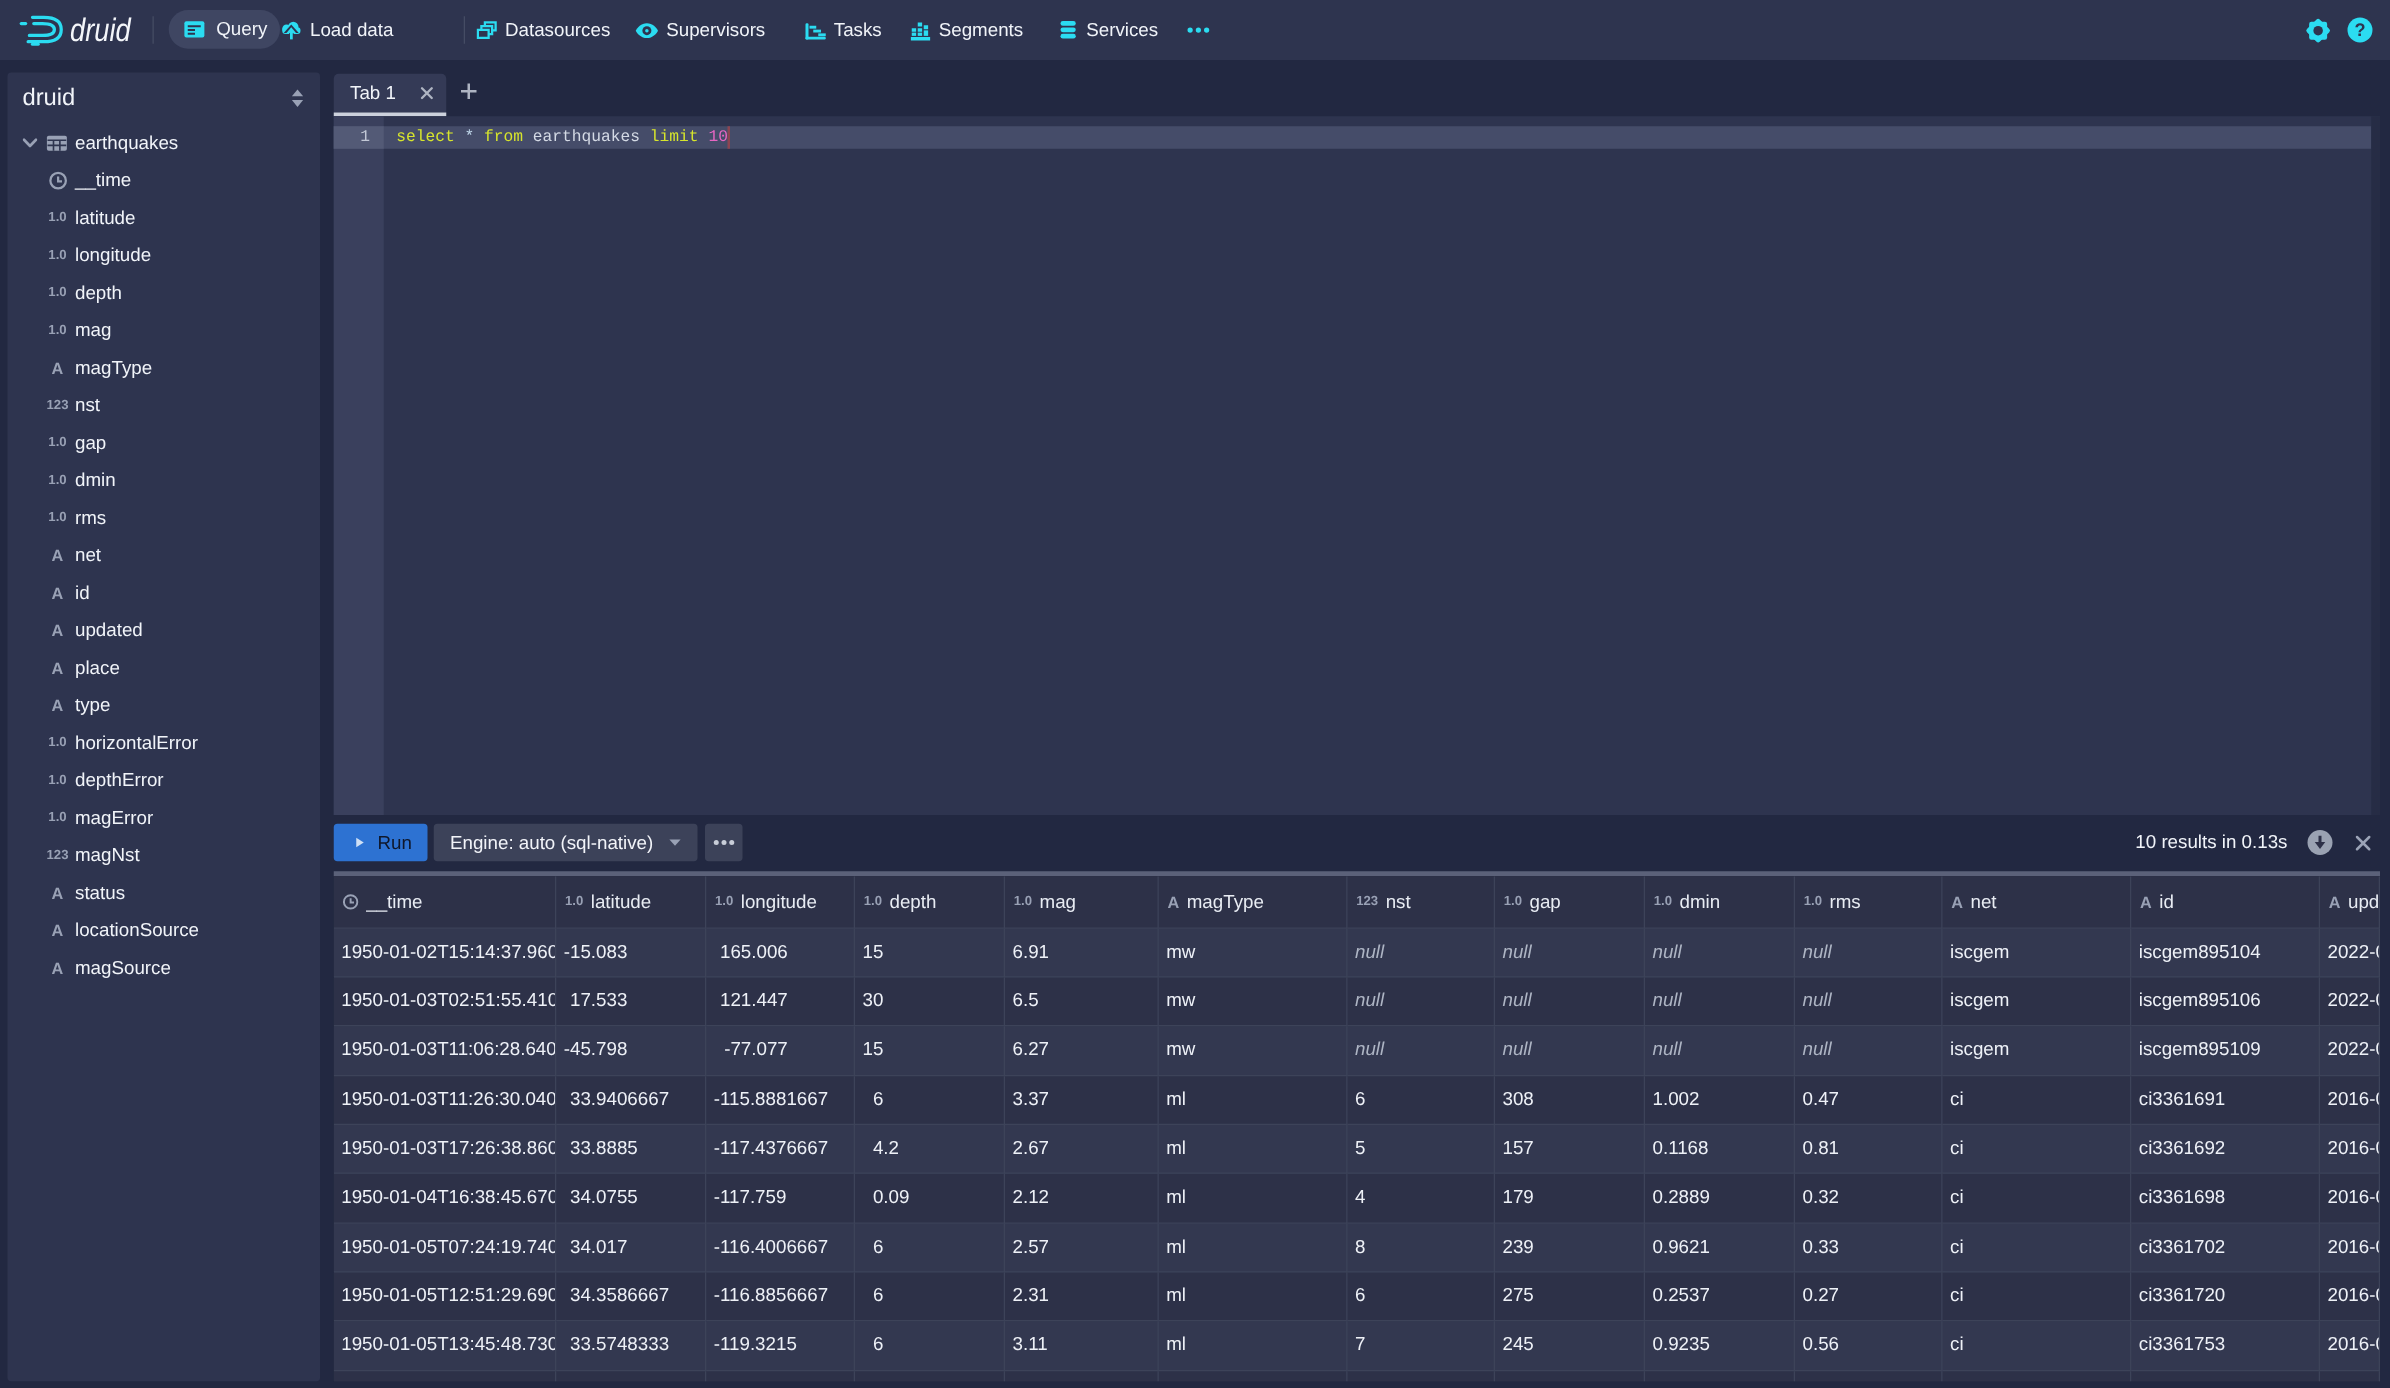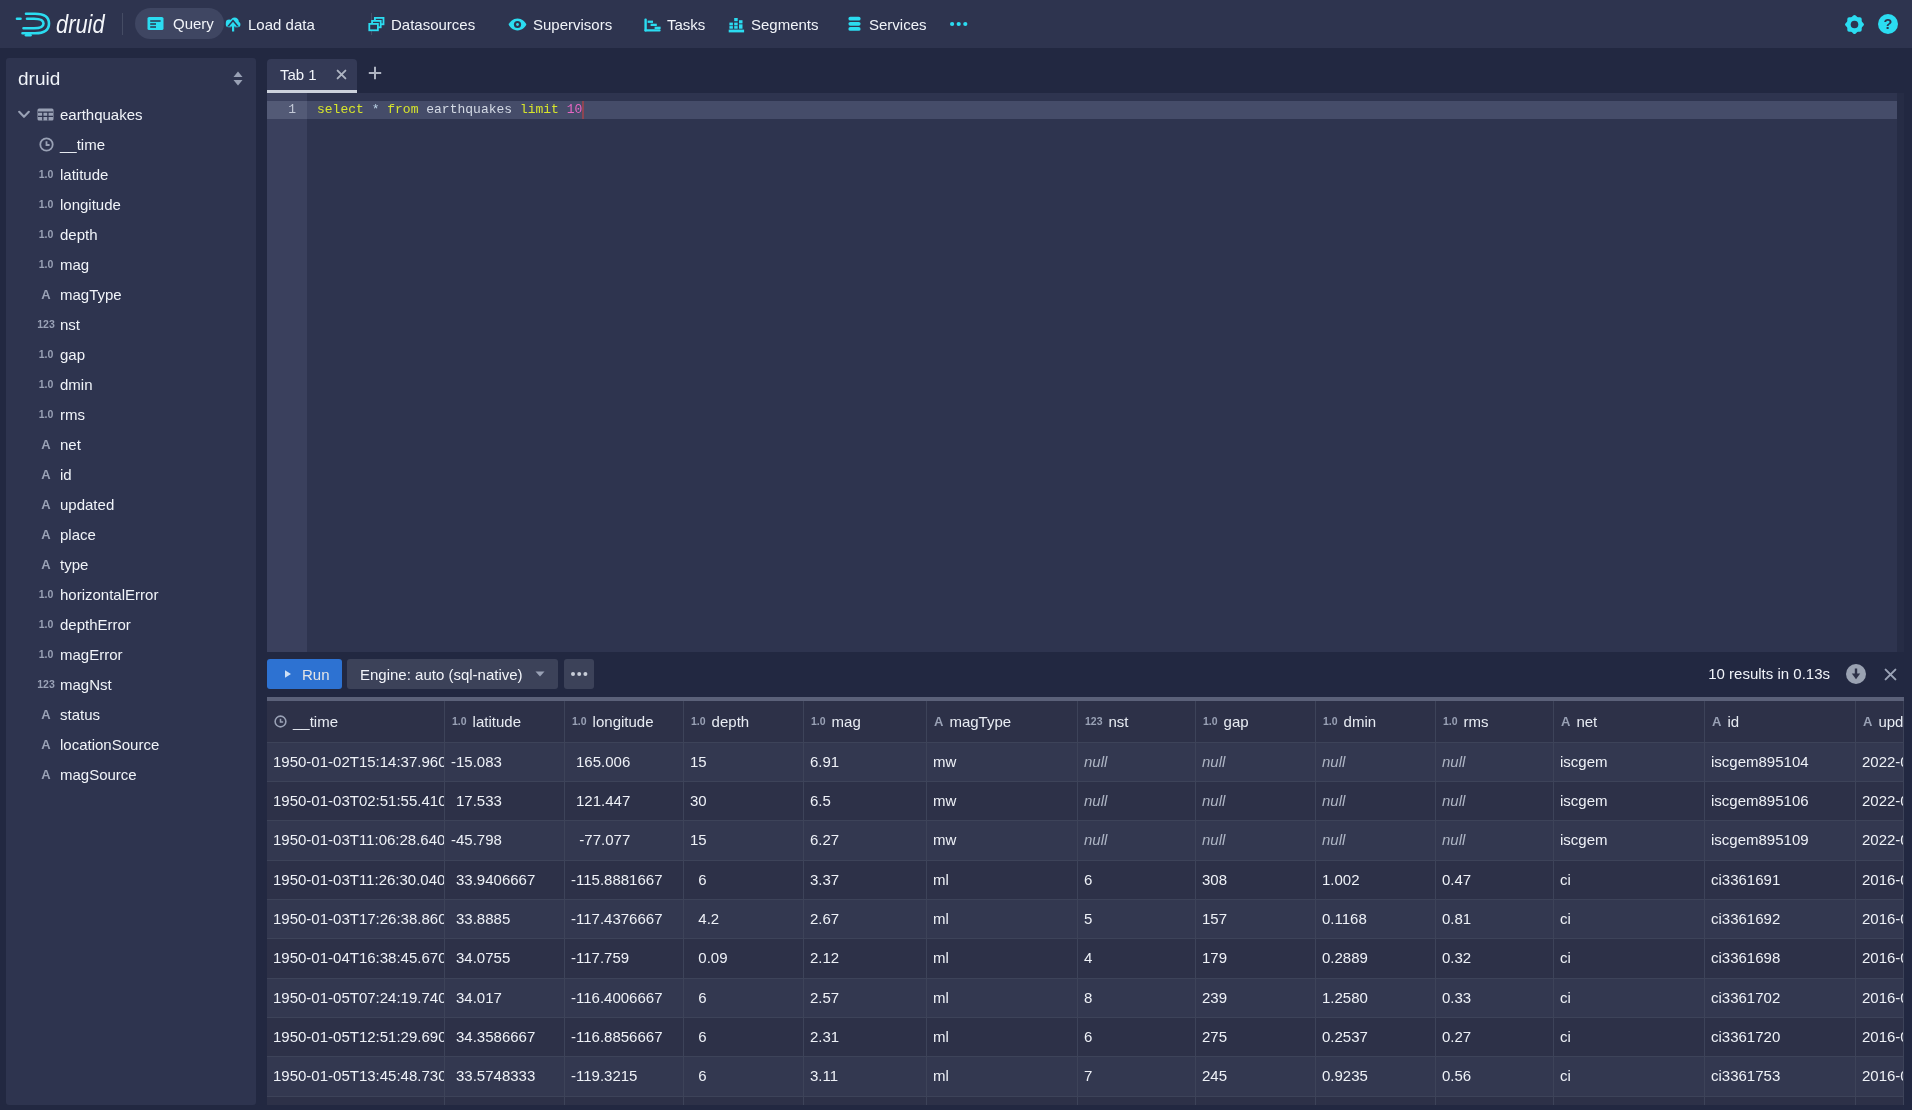--- a/index.html
+++ b/index.html
@@ -48,21 +48,21 @@
   font-size:13px; line-height:18px; white-space:pre; color:#d4dae5; }
 #code .kw { color:#d7e52c; }
 #code .nm { color:#e666c3; }
 #code .st { color:#bdd4e7; }
 #cursor { position:absolute; left:315px; top:8px; width:2px; height:18px; background:#8c4552; }
 
 .btn { position:absolute; top:659px; height:30px; border-radius:3px; display:flex; align-items:center;
   font-size:15px; }
 #run { left:267px; width:75px; background:#2d72d2; }
 #run .p { margin-left:17px; display:flex; }
-#run .t { margin-left:10px; color:#e5e5e5; }
+#run .t { margin-left:10px; color:#0f172a; }
 #engine { left:347px; width:211px; background:#3c4259; }
 #engine .t { margin-left:13px; color:#f2f4f9; }
 #engine .c { margin-left:11px; display:flex; }
 #dots3 { left:564px; width:30px; background:#3c4259; justify-content:center; }
 #resinfo { position:absolute; top:659px; left:1640px; width:190px; height:30px; line-height:30px;
   text-align:right; font-size:15px; color:#f1f4f9; }
 #dl { position:absolute; left:1845px; top:663px; display:flex; }
 #rx { position:absolute; left:1884px; top:668px; display:flex; }
 #divider { position:absolute; left:267px; top:697px; width:1637px; height:4px; background:#5b6179; }
 
@@ -106,21 +106,21 @@
         <circle cx="10.6" cy="6.6" r="4.2" fill="#2bdcf1"></circle>
         <rect x="1.8" y="6.8" width="14.6" height="5.4" rx="2.6" fill="#2bdcf1"></rect>
         <path d="M9,4.6 L15,11.4 H3 Z" fill="#2e344f"></path>
         <rect x="7.2" y="9" width="3.8" height="8" fill="#2e344f"></rect>
         <path d="M9,6.8 L13,11.6 H5 Z" fill="#2bdcf1"></path>
         <rect x="8" y="10.5" width="2.2" height="6" fill="#2bdcf1"></rect>
       </svg>
       <span>Load data</span>
     </div>
 <div class="sep" style="left:371px"></div>
-<div class="item" style="left:368px">
+<div class="item" style="left:381px">
       <svg width="17" height="17" viewBox="0 0 17 17" style="">
         <rect x="6.9" y="1.9" width="8.6" height="6.4" fill="none" stroke="#2bdcf1" stroke-width="1.8"></rect>
         <rect x="4.1" y="4.9" width="8.6" height="6.4" fill="#2e344f" stroke="#2bdcf1" stroke-width="1.8"></rect>
         <rect x="1.3" y="7.9" width="8.6" height="6.4" fill="#2e344f" stroke="#2bdcf1" stroke-width="1.8"></rect>
       </svg>
       <span>Datasources</span>
     </div>
 <div class="item" style="left:508px">
       <svg width="19" height="19" viewBox="0 0 19 19" style="">
         <path d="M9.5,3.6 C14,3.6 17.2,7 18.4,9.5 C17.2,12 14,15.4 9.5,15.4 C5,15.4 1.8,12 0.6,9.5 C1.8,7 5,3.6 9.5,3.6 Z" fill="#2bdcf1"></path>
@@ -552,21 +552,21 @@
 </div>
 <div class="drow odd">
 <div class="dcell" style="width:178px">1950-01-05T07:24:19.740Z</div>
 <div class="dcell" style="width:120px"><s>-</s>34.017</div>
 <div class="dcell" style="width:119px">-116.4006667</div>
 <div class="dcell" style="width:120px"><s>0</s>6</div>
 <div class="dcell" style="width:123px">2.57</div>
 <div class="dcell" style="width:151px">ml</div>
 <div class="dcell" style="width:118px">8</div>
 <div class="dcell" style="width:120px">239</div>
-<div class="dcell" style="width:120px">1.2580</div>
+<div class="dcell" style="width:120px">0.9621</div>
 <div class="dcell" style="width:118px">0.33</div>
 <div class="dcell" style="width:151px">ci</div>
 <div class="dcell" style="width:151px">ci3361702</div>
 <div class="dcell" style="width:48px">2016-01-26T19:22:14.037Z</div>
 </div>
 <div class="drow even">
 <div class="dcell" style="width:178px">1950-01-05T12:51:29.690Z</div>
 <div class="dcell" style="width:120px"><s>-</s>34.3586667</div>
 <div class="dcell" style="width:119px">-116.8856667</div>
 <div class="dcell" style="width:120px"><s>0</s>6</div>

